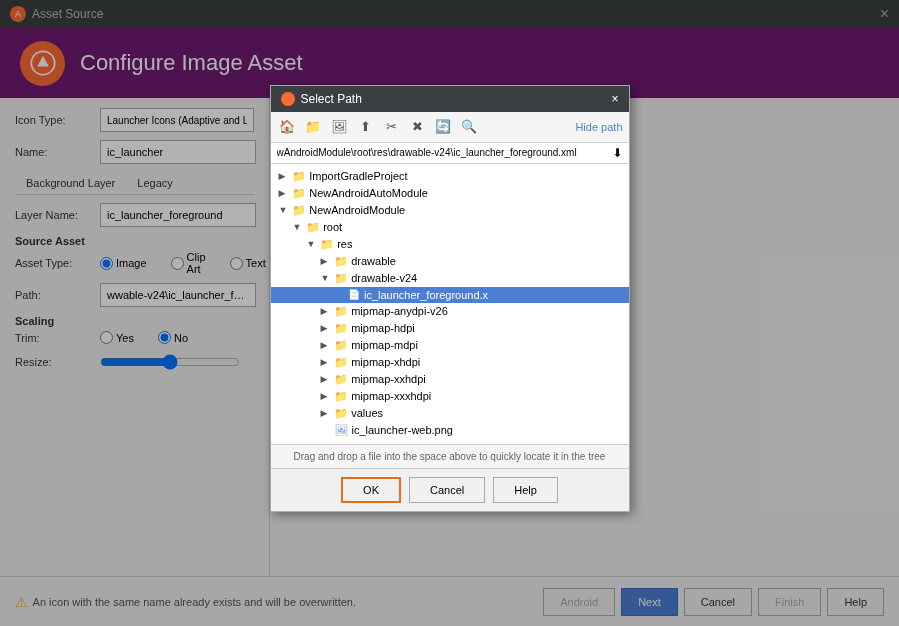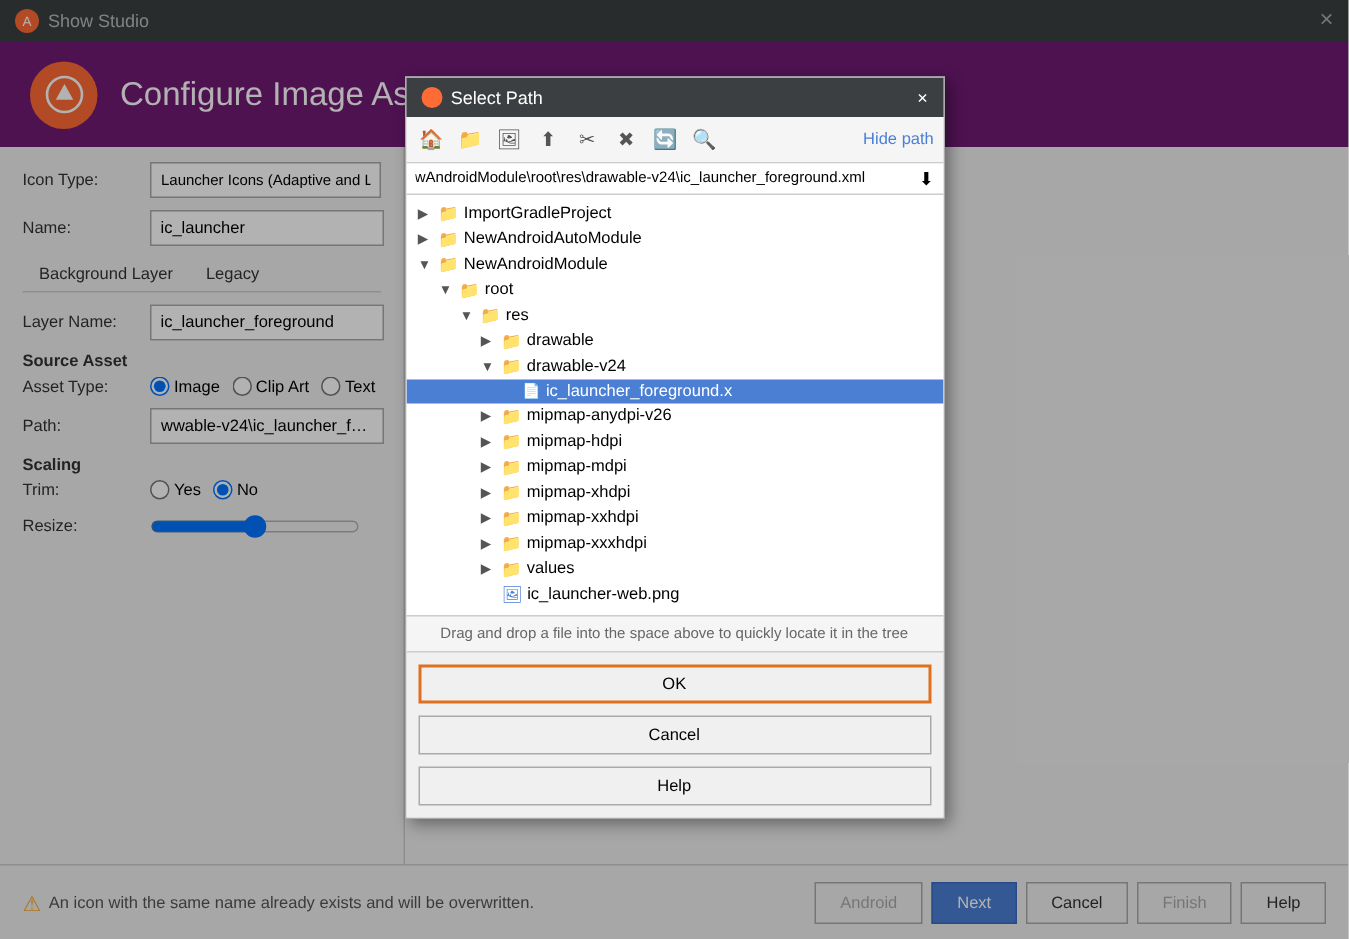--- a/index.html
+++ b/index.html
@@ -21,21 +21,21 @@
 
     
     .left-panel { width: 270px; background: #f0f0f0; padding: 10px 15px; border-right: 1px solid #ccc; overflow: hidden; }
     .form-row { display: flex; align-items: center; margin-bottom: 8px; }
     .form-label { width: 85px; font-size: 11px; color: #333; flex-shrink: 0; }
     .form-input { flex: 1; height: 24px; border: 1px solid #aaa; padding: 2px 6px; font-size: 11px; background: white; }
     .tabs { display: flex; margin-bottom: 8px; border-bottom: 1px solid #ccc; }
     .tab { padding: 4px 10px; font-size: 11px; cursor: pointer; color: #333; border: 1px solid transparent; }
     .tab.active { border: 1px solid #ccc; border-bottom: 1px solid white; background: white; margin-bottom: -1px; }
     .section-title { font-size: 11px; font-weight: bold; color: #333; margin: 8px 0 4px; }
-    .radio-group { display: flex; align-items: center; gap: 8px; }
+    .radio-group { display: flex; align-items: center; gap: 24px; }
     .radio-option { display: flex; align-items: center; gap: 3px; font-size: 11px; }
     .radio-option input { margin: 0; }
     .path-input { width: 160px; height: 24px; border: 1px solid #aaa; padding: 2px 6px; font-size: 11px; background: white; overflow: hidden; text-overflow: ellipsis; white-space: nowrap; }
     .section-divider { font-size: 11px; font-weight: bold; color: #333; margin: 6px 0 4px; }
     .resize-slider { width: 120px; height: 20px; }
     input[type=range] { width: 140px; }
     .dropdown { height: 24px; border: 1px solid #aaa; background: white; font-size: 11px; padding: 0 4px; }
 
     
     .right-panel { flex: 1; background: #f0f0f0; padding: 10px; display: flex; flex-direction: column; }
@@ -64,42 +64,42 @@
     
     .modal-overlay { position: absolute; top: 0; left: 0; width: 100%; height: 100%; background: rgba(0,0,0,0.3); display: flex; align-items: center; justify-content: center; z-index: 100; }
     .modal { background: #f0f0f0; border: 1px solid #aaa; width: 360px; box-shadow: 3px 3px 10px rgba(0,0,0,0.4); }
     .modal-title-bar { background: #3c3f41; color: white; padding: 6px 10px; display: flex; align-items: center; justify-content: space-between; font-size: 12px; }
     .modal-title-icon { width: 14px; height: 14px; background: #ff6b35; border-radius: 50%; margin-right: 6px; }
     .modal-toolbar { padding: 4px 6px; border-bottom: 1px solid #ccc; display: flex; align-items: center; gap: 4px; background: #f5f5f5; }
     .modal-toolbar-btn { width: 22px; height: 22px; display: flex; align-items: center; justify-content: center; cursor: pointer; font-size: 13px; color: #555; border: none; background: transparent; }
     .modal-path-bar { padding: 3px 6px; background: #fff; border-bottom: 1px solid #ccc; font-size: 11px; display: flex; align-items: center; gap: 4px; }
     .modal-body { height: 280px; overflow-y: auto; padding: 4px 0; background: white; }
     .modal-footer { padding: 6px 8px; background: #f5f5f5; border-top: 1px solid #ccc; font-size: 10px; color: #666; text-align: center; }
-    .modal-buttons { padding: 8px; display: flex; justify-content: center; gap: 8px; background: #f0f0f0; border-top: 1px solid #ccc; flex-direction: column; }
+    .modal-buttons { padding: 8px; display: flex; justify-content: center; gap: 8px; background: #f0f0f0; border-top: 1px solid #ccc; }
     .modal-btn { height: 26px; padding: 0 20px; border: 1px solid #aaa; background: #f0f0f0; font-size: 11px; cursor: pointer; }
     .modal-btn.selected { border: 2px solid #e07020; }
 
     
     .tree-item { display: flex; align-items: center; padding: 2px 4px; font-size: 11px; cursor: pointer; white-space: nowrap; }
     .tree-item.selected { background: #4a7fd4; color: white; }
     .tree-indent { display: inline-block; }
     .tree-arrow { display: inline-block; width: 14px; font-size: 9px; color: #555; }
     .tree-item.selected .tree-arrow { color: white; }
     .folder-icon { color: #f5a623; margin-right: 3px; font-size: 11px; }
     .file-icon { color: #e74c3c; margin-right: 3px; font-size: 10px; }
     .tree-item.selected .file-icon { color: #ffaaaa; }
 
     .android-svg { width: 60%; height: 60%; }
   </style>
 </head>
 <body>
 
 <div class="title-bar">
   <div class="title-bar-icon">A</div>
-  <span>Show Studio</span>
+  <span>Asset Source</span>
   <div class="title-bar-close">×</div>
 </div>
 
 <div class="header">
   <div class="header-logo">
     <svg width="28" height="28" viewBox="0 0 24 24" fill="white">
       <circle cx="12" cy="12" r="10" fill="none" stroke="white" stroke-width="1.5"></circle>
       <path d="M7 15 L12 6 L17 15 Z" fill="white"></path>
     </svg>
   </div>

